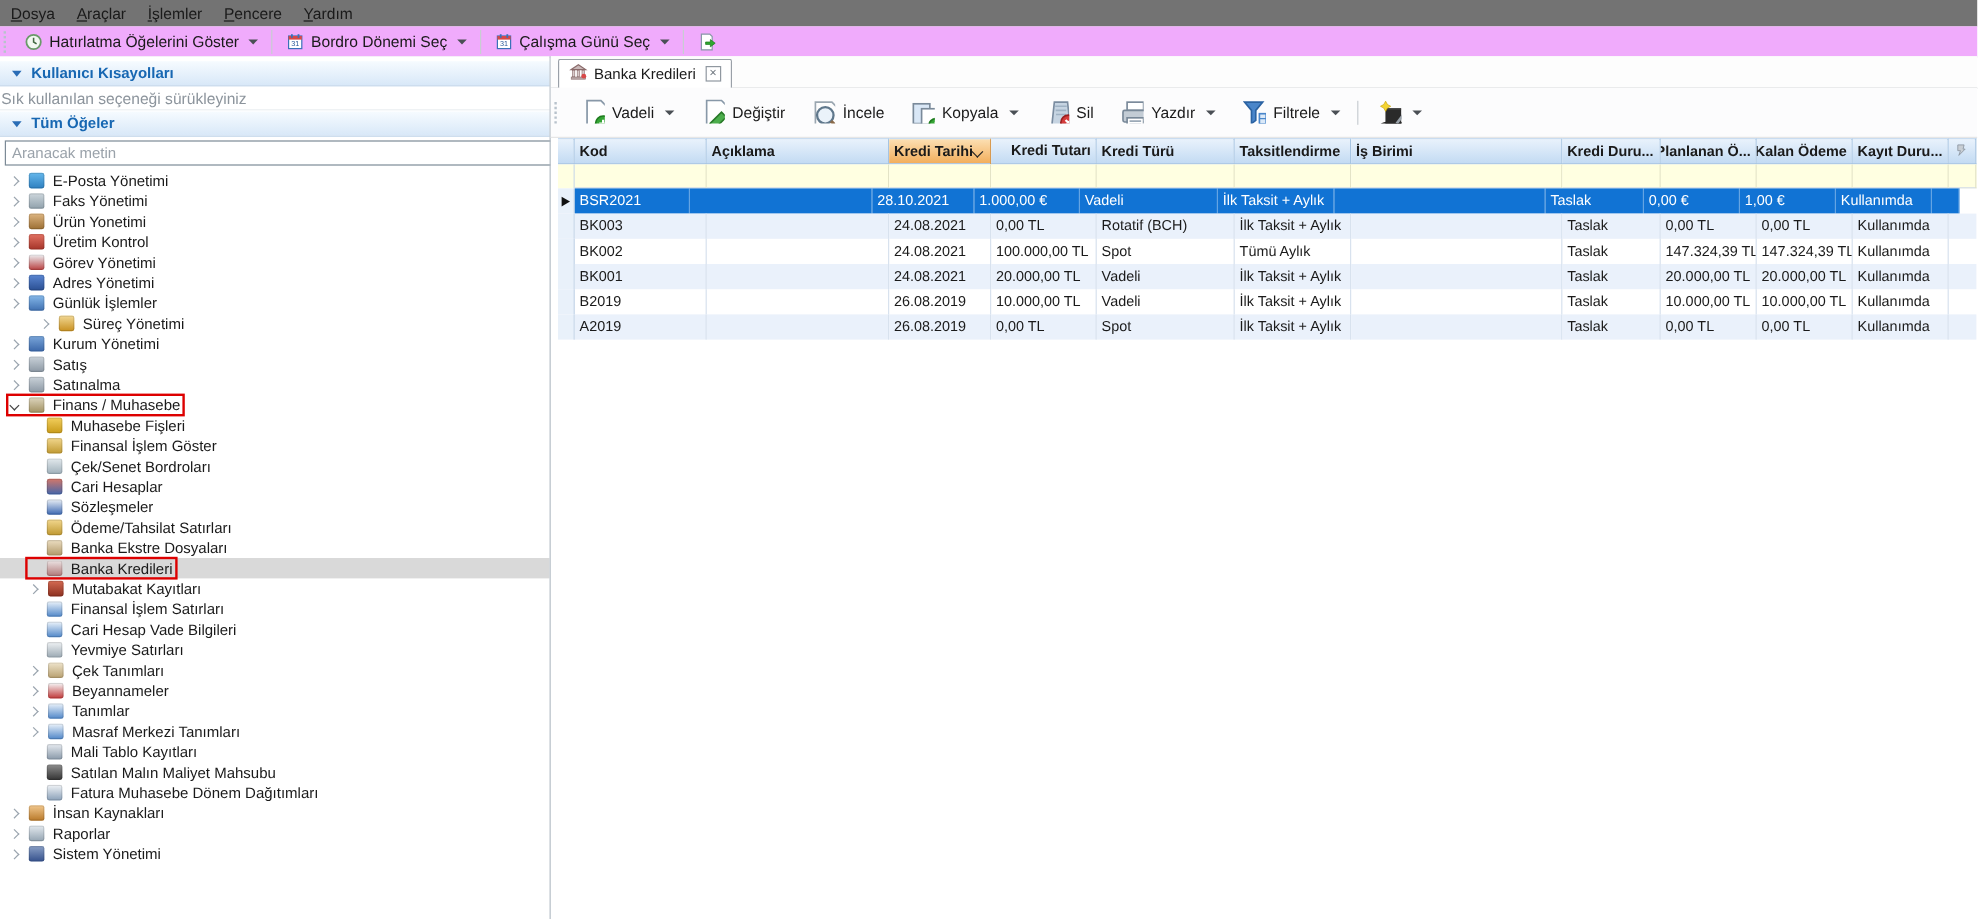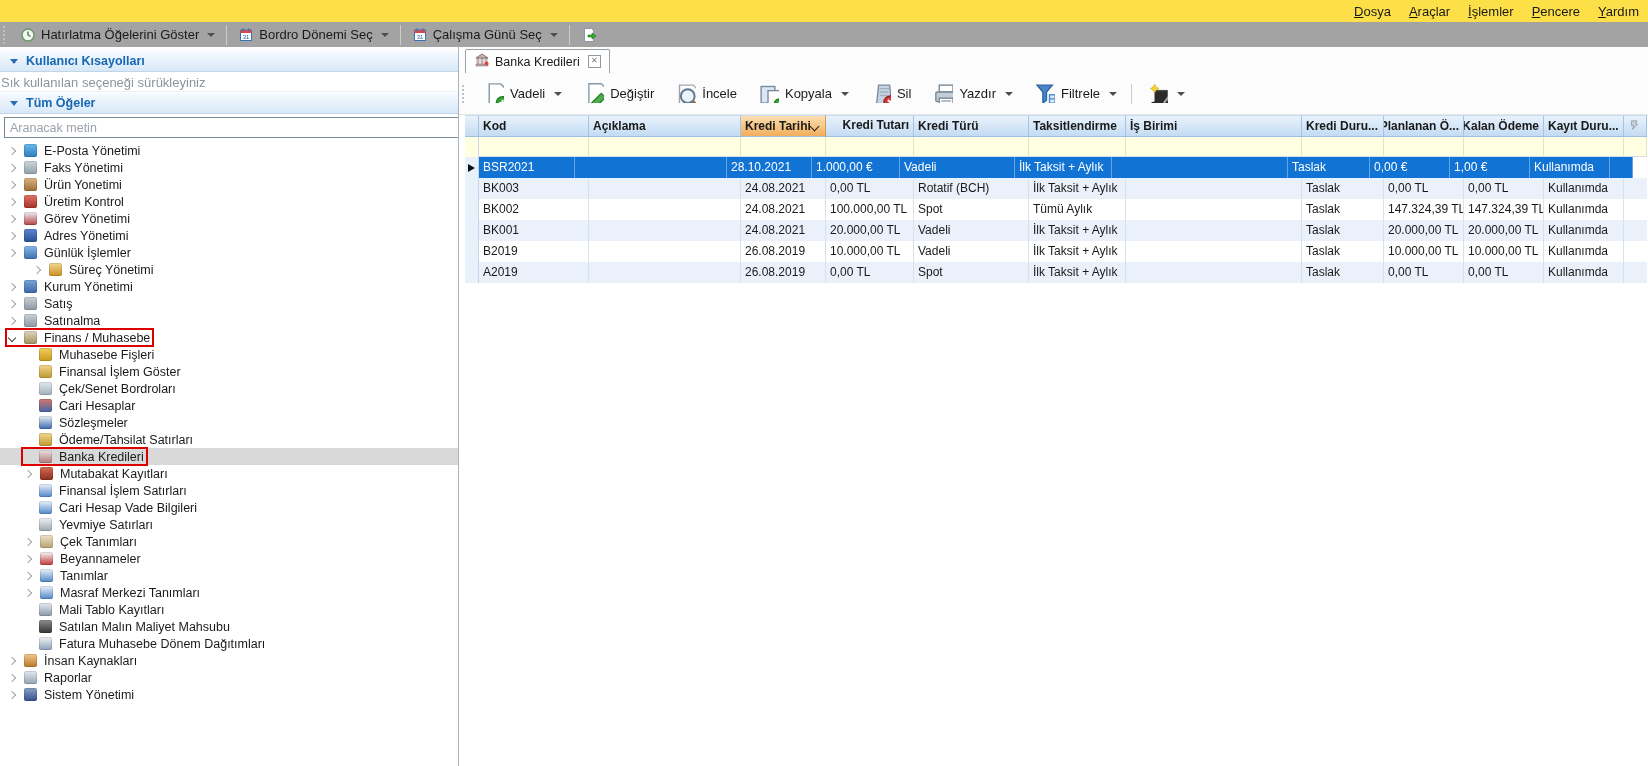--- a/index.html
+++ b/index.html
@@ -1,26 +1,26 @@
 <!DOCTYPE html>
 <html><head>
 <meta charset="utf-8">
 <style>
   html,body{margin:0;padding:0;background:#fff;}
   #app{position:relative;width:1648px;height:766px;background:#fff;overflow:hidden;
        font-family:"Liberation Sans",sans-serif;font-size:13px;color:#1a1a1a;}
 
   
-  #menubar{position:absolute;left:0;top:0;width:100%;height:22px;display:flex;align-items:center;background:#fde047;justify-content:flex-end;}
+  #menubar{position:absolute;left:0;top:0;width:100%;height:22px;display:flex;align-items:center;background:#737373;}
   .menu-item{padding:2px 9px;cursor:default;}
   .menu-item u{text-decoration:underline;}
 
   
   #top-toolbar{position:absolute;left:0;top:22px;width:100%;height:25px;display:flex;align-items:center;
-               background:#a3a3a3;border-bottom:1px solid #e2e5e8;}
+               background:#f0abfc;border-bottom:1px solid #e2e5e8;}
   .grip{width:4px;height:18px;border-left:2px dotted #b8c2cc;margin:0 4px 0 3px;}
   .tb-btn{display:flex;align-items:center;gap:5px;padding:2px 7px;border-radius:2px;cursor:default;white-space:nowrap;}
   .tb-btn svg{display:block;}
   .sep{width:1px;height:20px;background:#c8cdd2;margin:0 4px;}
   .dd{width:0;height:0;border-left:4px solid transparent;border-right:4px solid transparent;
       border-top:4px solid #4a4f55;margin-left:3px;}
 
   
   #sidebar{position:absolute;left:0;top:47px;width:458px;bottom:0;background:#fff;}
   #splitter{position:absolute;left:458px;top:47px;width:1px;bottom:0;background:#aab4be;}
@@ -282,20 +282,27 @@
             <span>Sözleşmeler</span>
           </span>
         </div>
         <div class="t-row" style="padding-left: 22px;">
           <span class="t-inner">
             <span class="chev-space"></span>
             <span class="ticon" style="background: linear-gradient(rgb(242, 215, 142), rgb(191, 152, 48));"></span>
             <span>Ödeme/Tahsilat Satırları</span>
           </span>
         </div>
+        <div class="t-row" style="padding-left: 22px;">
+          <span class="t-inner">
+            <span class="chev-space"></span>
+            <span class="ticon" style="background: linear-gradient(rgb(236, 222, 194), rgb(176, 152, 104));"></span>
+            <span>Banka Ekstre Dosyaları</span>
+          </span>
+        </div>
         <div class="t-row selected" style="padding-left: 22px;">
           <span class="t-inner redbox">
             <span class="chev-space"></span>
             <span class="ticon" style="background: linear-gradient(rgb(236, 228, 228), rgb(176, 120, 120));"></span>
             <span>Banka Kredileri</span>
           </span>
         </div>
         <div class="t-row" style="padding-left: 22px;">
           <span class="t-inner">
             <span class="chev c"></span>

